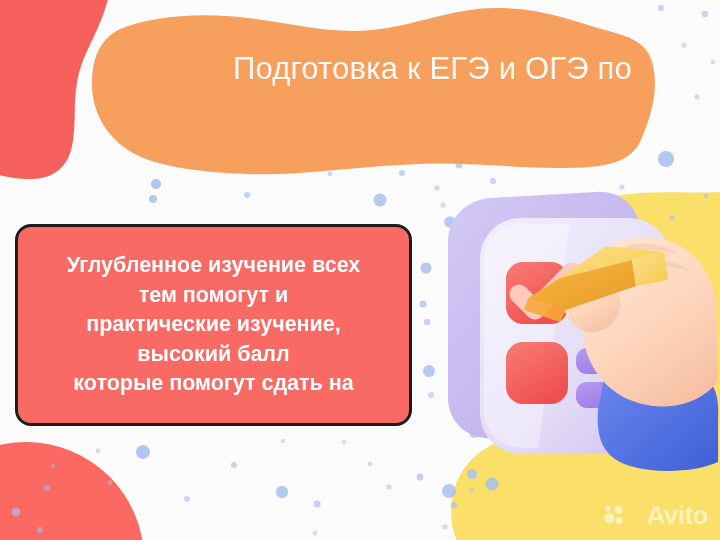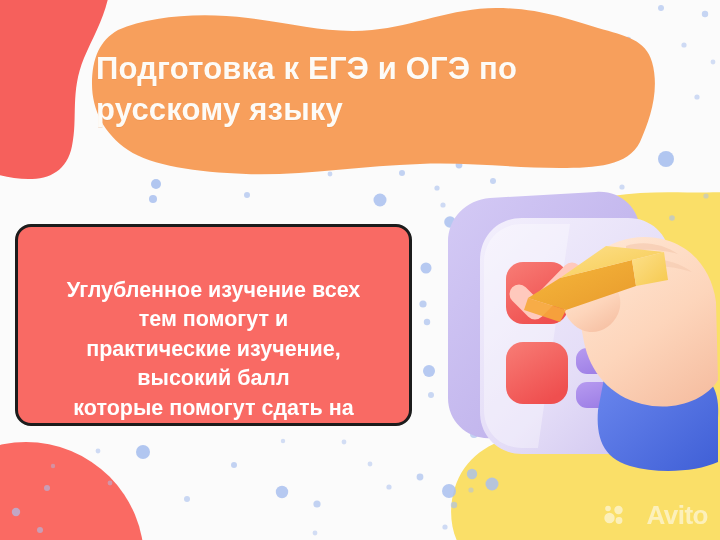--- a/index.html
+++ b/index.html
@@ -32,42 +32,42 @@
     width: 720px;
     height: 540px;
     pointer-events: none;
   }
 
   .title-text {
     position: absolute;
     left: 96px;
     top: 48px;
     width: 536px;
-    text-align: left;
+    text-align: right;
     color: #fdfbf7;
     font-size: 31px;
-    font-weight: bold;
+    font-weight: normal;
     line-height: 1.33;
     letter-spacing: 0.2px;
     text-shadow: 0 1px 0 rgba(210,120,50,0.18);
   }
 
   
   .desc-card {
     position: absolute;
     left: 15px;
     top: 224px;
     width: 397px;
     height: 202px;
     box-sizing: border-box;
     background: #f96a64;
     border: 3px solid #1c1c1c;
     border-radius: 16px;
     display: flex;
-    align-items: flex-end;
+    align-items: center;
     justify-content: center;
   }
   .desc-text {
     width: 100%;
     text-align: center;
     color: #ffffff;
     font-size: 21.5px;
     font-weight: bold;
     line-height: 1.37;
     padding: 0 6px;
@@ -202,21 +202,20 @@
              C 628,166 596,168 560,168
              C 512,168 468,162 420,164
              C 360,166 300,176 246,174
              C 196,172 152,166 128,150
              C 104,134 92,110 92,84
              C 92,58 100,40 118,30 Z"></path>
   </svg>
 
   <div class="title-text">
     <div>Подготовка к ЕГЭ и ОГЭ по</div>
-    <div>русскому языку</div>
   </div>
 
   <svg class="illus" viewBox="0 0 300 290" width="300" height="290" xmlns="http://www.w3.org/2000/svg">
     <defs>
       <linearGradient id="gCardBack" x1="0" y1="0" x2="1" y2="1">
         <stop offset="0%" stop-color="#d4caf5"></stop>
         <stop offset="100%" stop-color="#b7a9e8"></stop>
       </linearGradient>
       <linearGradient id="gCardFront" x1="0.1" y1="0" x2="0.9" y2="1">
         <stop offset="0%" stop-color="#f2eefc"></stop>

